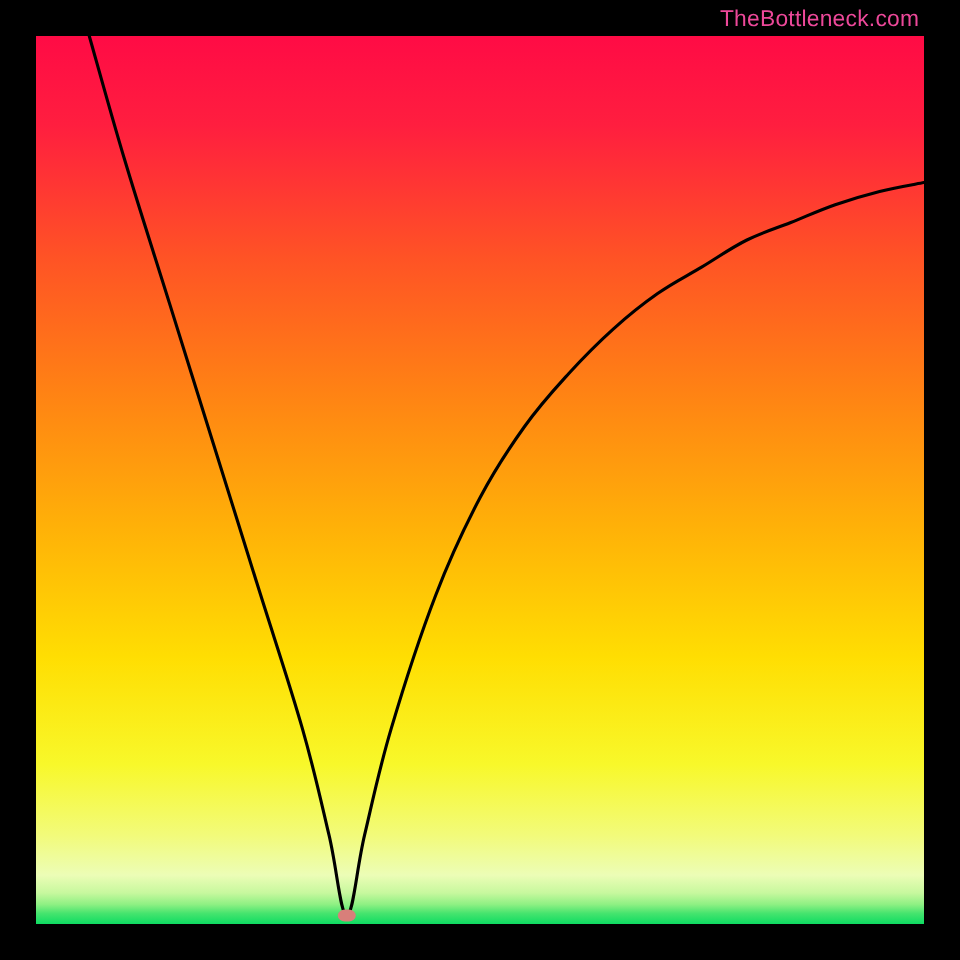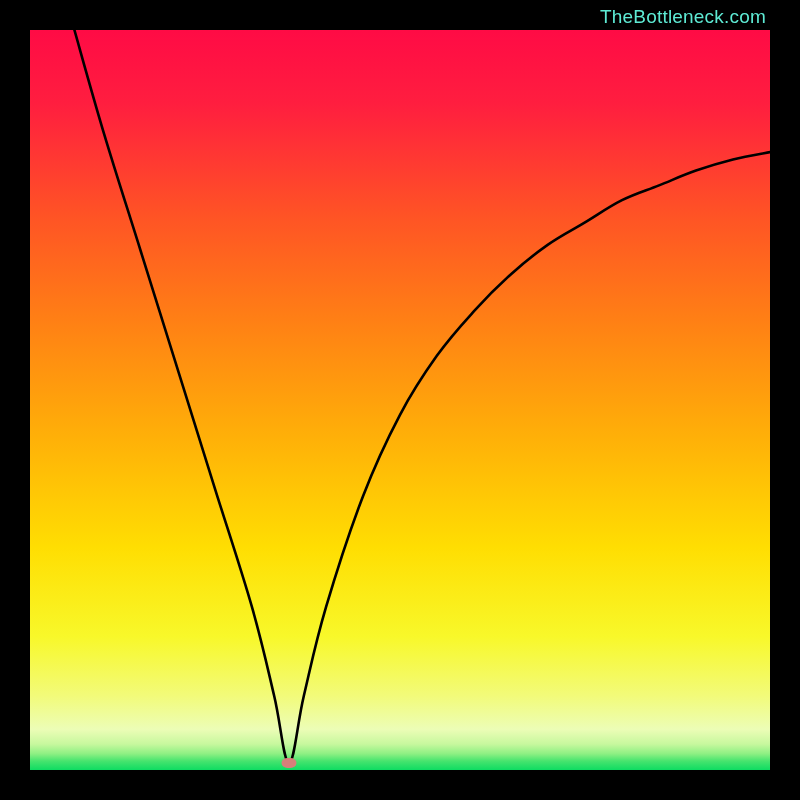--- a/index.html
+++ b/index.html
@@ -20,21 +20,21 @@
     overflow: hidden;
   }
   .gradient {
     position: absolute;
     inset: 0;
   }
   .watermark {
     position: absolute;
     top: 6px;
     right: 34px;
-    color: #5eead4;
+    color: #ec4899;
     font-size: 19px;
     letter-spacing: 0.2px;
     z-index: 5;
     text-align: center;
   }
   svg.curve {
     position: absolute;
     inset: 0;
     z-index: 3;
   }

